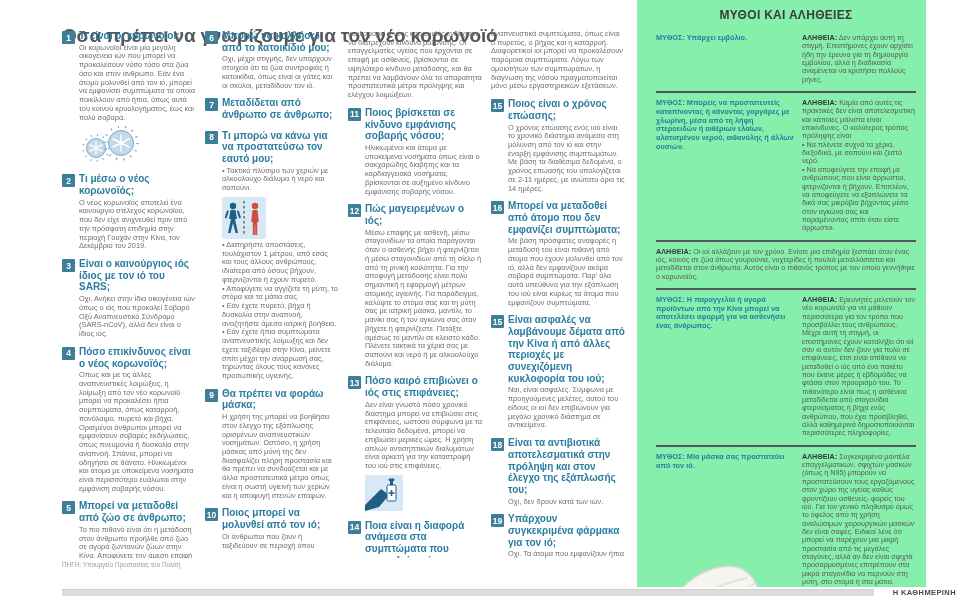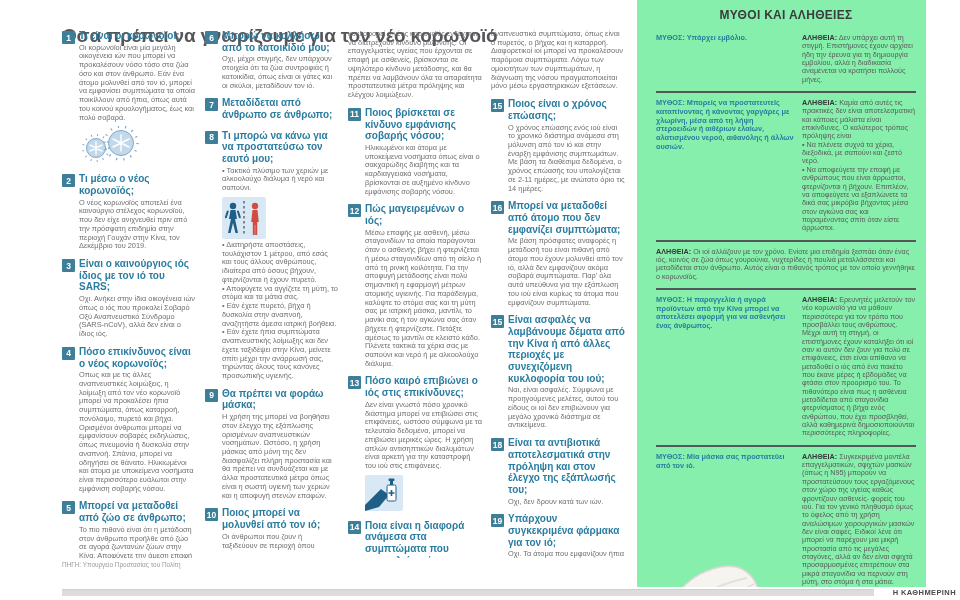--- a/index.html
+++ b/index.html
@@ -146,21 +146,21 @@
       <h3 class="heading">Ποιος βρίσκεται σε κίνδυνο εμφάνισης σοβαρής νόσου;</h3>
       <p class="body">Ηλικιωμένοι και άτομα με υποκείμενα νοσήματα όπως είναι ο σακχαρώδης διαβήτης και τα καρδιαγγειακά νοσήματα, βρίσκονται σε αυξημένο κίνδυνο εμφάνισης σοβαρής νόσου.</p>
     </div>
     <div class="block">
       <span class="num">12</span>
       <h3 class="heading">Πώς μαγειρεμένων ο ιός;</h3>
       <p class="body">Μέσω επαφής με ασθενή, μέσω σταγονιδίων τα οποία παράγονται όταν ο ασθενής βήχει ή φτερνίζεται ή μέσω σταγονιδίων από τη σίελο ή από τη ρινική κοιλότητα. Για την αποφυγή μετάδοσης είναι πολύ σημαντική η εφαρμογή μέτρων ατομικής υγιεινής. Για παράδειγμα, καλύψτε το στόμα σας και τη μύτη σας με ιατρική μάσκα, μαντίλι, το μανίκι σας ή τον αγκώνα σας όταν βήχετε ή φτερνίζεστε. Πετάξτε αμέσως το μαντίλι σε κλειστό κάδο. Πλένετε τακτικά τα χέρια σας με σαπούνι και νερό ή με αλκοολούχο διάλυμα.</p>
     </div>
     <div class="block">
       <span class="num">13</span>
-      <h3 class="heading">Πόσο καιρό επιβιώνει ο ιός στις επικίνδυνες;</h3>
+      <h3 class="heading">Πόσο καιρό επιβιώνει ο ιός στις επιφάνειες;</h3>
       <p class="body">Δεν είναι γνωστό πόσο χρονικό διάστημα μπορεί να επιβιώσει στις επιφάνειες, ωστόσο σύμφωνα με τα τελευταία δεδομένα, μπορεί να επιβιώσει μερικές ώρες. Η χρήση απλών αντισηπτικών διαλυμάτων είναι αρκετή για την καταστροφή του ιού στις επιφάνειες.</p>
       <svg class="illus" width="38" height="36" viewBox="0 0 38 36">
         <rect x="0" y="0" width="38" height="36" rx="2" fill="#d8e8f4"></rect>
         <path d="M0 30 L16 14 L24 20 L14 32 L0 36 Z" fill="#1f5f86"></path>
         <rect x="22" y="10" width="9" height="16" rx="1.5" fill="#ffffff" stroke="#1f5f86" stroke-width="1"></rect>
         <rect x="25" y="5" width="3" height="5" fill="#1f5f86"></rect>
         <rect x="23.5" y="3.5" width="6" height="2.5" rx="1" fill="#1f5f86"></rect>
         <path d="M26.5 15 v6 M23.5 18 h6" stroke="#1f5f86" stroke-width="1.6"></path>
       </svg>
     </div>

